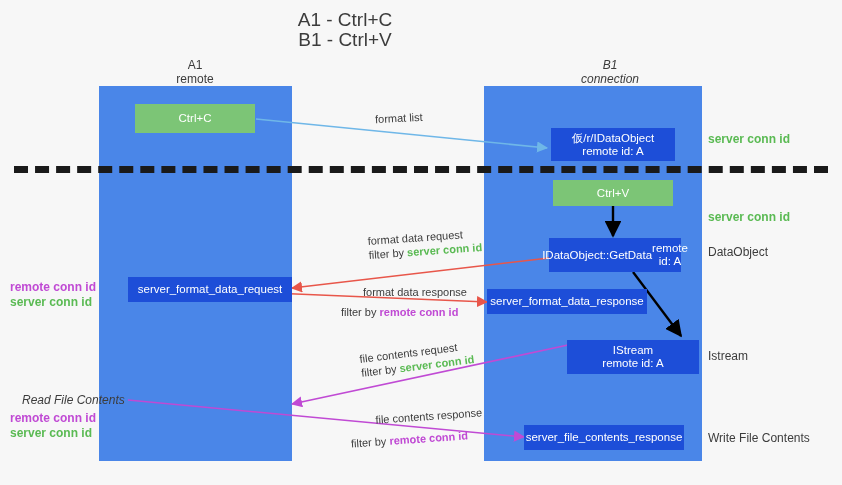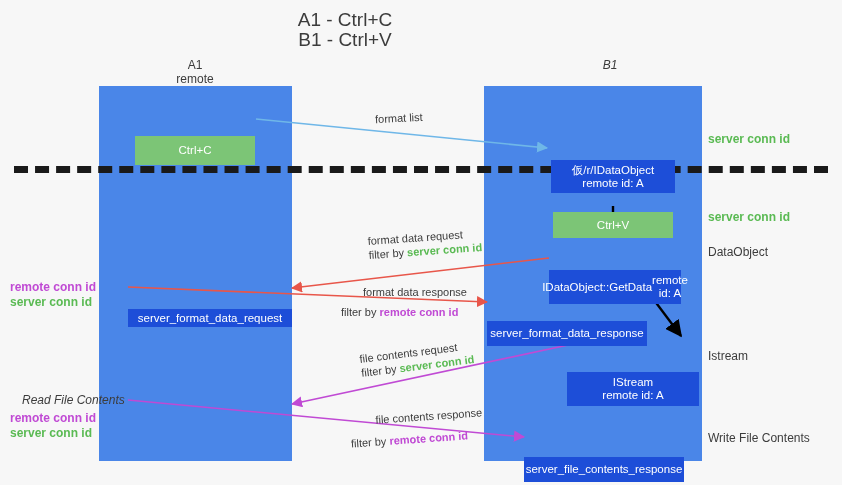--- a/index.html
+++ b/index.html
@@ -23,21 +23,21 @@
     text-align:center;font-size:12px;line-height:14px;color:#3c3c3c;
   }
 
   
   .lane{background:#4a86e8;}
 
   
   .box{
     display:flex;align-items:center;justify-content:center;
     text-align:center;color:#ffffff;font-size:11.5px;line-height:13px;
-    box-sizing:border-box;padding:2px 4px;margin-top:32px;
+    box-sizing:border-box;padding:2px 4px;
   }
   .box.green{background:#7cc576;}
   .box.orange{background:#1d4ed8;}
   .box .l2{display:block;}
 
   
   .side-label{font-size:12px;line-height:15px;color:#3c3c3c;}
   .green-t{color:#5aba53;font-weight:bold;}
   .purple-t{color:#c04ad4;font-weight:bold;}
 
@@ -63,20 +63,21 @@
     <div>A1 - Ctrl+C</div>
     <div>B1 - Ctrl+V</div>
   </div>
 
   <div class="abs lane-head" style="left:120px;top:58px;width:150px;">
     <div>A1</div>
     <div>remote</div>
   </div>
   <div class="abs lane-head" style="left:535px;top:58px;width:150px;font-style:italic;">
     <div>B1</div>
+    <div>connection</div>
   </div>
 
   <div class="abs lane" style="left:99px;top:86px;width:193px;height:375px;"></div>
   <div class="abs lane" style="left:484px;top:86px;width:218px;height:375px;"></div>
 
   <svg class="overlay">
     <defs>
       <marker id="ah-blue" viewBox="0 0 10 10" refX="9" refY="5" markerWidth="7" markerHeight="7" orient="auto-start-reverse">
         <path d="M0,0 L10,5 L0,10 z" fill="#6fb7e8"></path>
       </marker>
@@ -105,21 +106,21 @@
 
     <line x1="128" y1="400" x2="524" y2="437" stroke="#c04ad4" stroke-width="1.6" marker-end="url(#ah-purple)"></line>
   </svg>
 
   <div class="abs dashed"></div>
 
   <div class="abs box green" style="left:135px;top:104px;width:120px;height:29px;">
     <span>Ctrl+C</span>
   </div>
 
-  <div class="abs box orange" style="left:128px;top:277px;width:164px;height:18px;">
+  <div class="abs box orange" style="left:128px;top:277px;width:164px;height:25px;">
     <span>server_format_data_request</span>
   </div>
 
 
   <div class="abs box orange" style="left:551px;top:128px;width:124px;height:33px;flex-direction:column;">
     <span>仮/r/IDataObject</span>
     <span class="l2">remote id: A</span>
   </div>
 
   <div class="abs box green" style="left:553px;top:180px;width:120px;height:26px;">

